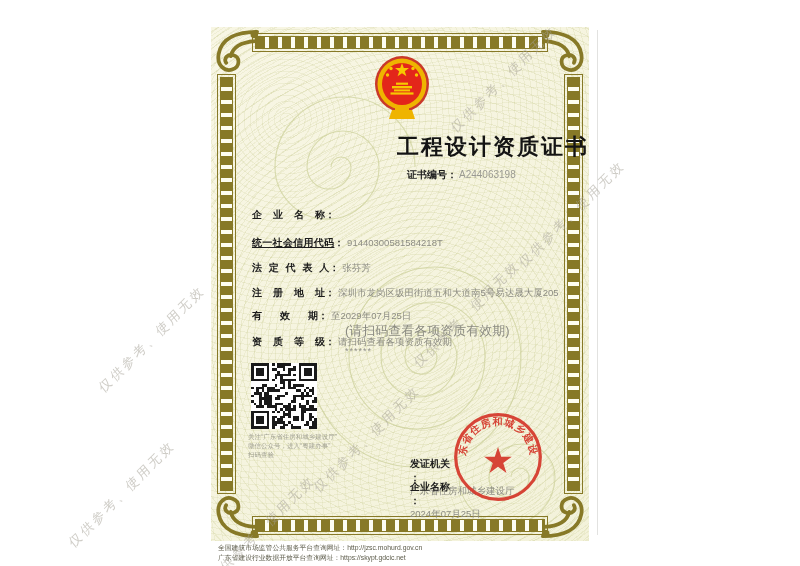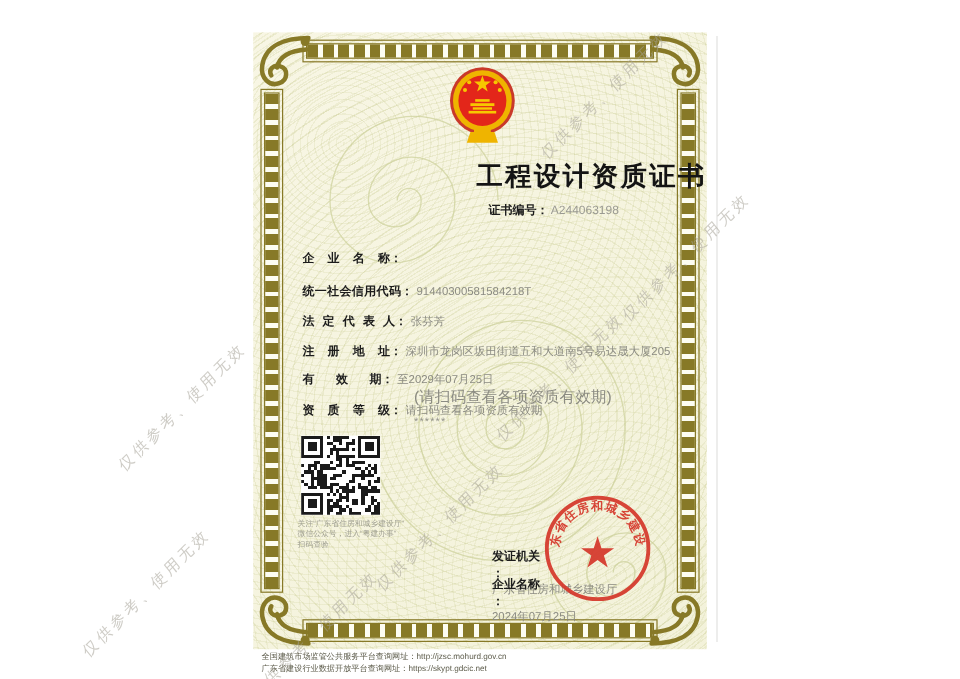--- a/index.html
+++ b/index.html
@@ -35,21 +35,21 @@
   .certno .lab{font-weight:bold;color:#1c1c1c;}
   .certno .val{color:#9a9a92;margin-left:2px;text-align:right;}
 
   .row{position:absolute;left:41px;z-index:5;display:flex;align-items:baseline;white-space:nowrap;}
   .row .lab{font-size:10px;font-weight:bold;color:#1c1c1c;}
   .row .colon{font-size:10px;font-weight:bold;color:#1c1c1c;margin-right:3px;}
   .row .val{font-size:9.5px;color:#8b8b82;}
   .ls4{letter-spacing:11px;margin-right:-11px;}
   .ls5{letter-spacing:6.8px;margin-right:-6.8px;}
   .ls3{letter-spacing:18px;margin-right:-18px;}
-  .ls8{letter-spacing:.3px;margin-right:-.3px;}
+  .ls8{letter-spacing:.3px;margin-right:-.3px;text-decoration:underline;}
   .subnote{position:absolute;left:134px;z-index:5;font-size:13px;color:#8b8b82;}
   .stars{position:absolute;left:134px;top:319px;z-index:5;font-size:9px;color:#909088;letter-spacing:1px;}
 
   .qr{position:absolute;left:40px;top:336px;width:66px;height:66px;z-index:5;background:#fff;}
   .qr svg{width:100%;height:100%;}
   .qr-caption{position:absolute;left:37px;top:406px;z-index:5;font-size:6.5px;line-height:8.8px;color:#a0a092;}
 
   .issue-row{position:absolute;left:196px;z-index:5;display:flex;align-items:baseline;white-space:nowrap;flex-direction:column;}
   .issue-row .lab{font-size:10px;font-weight:bold;color:#1c1c1c;}
   .issue-row .val{font-size:9.5px;color:#8b8b82;margin-left:3px;}

